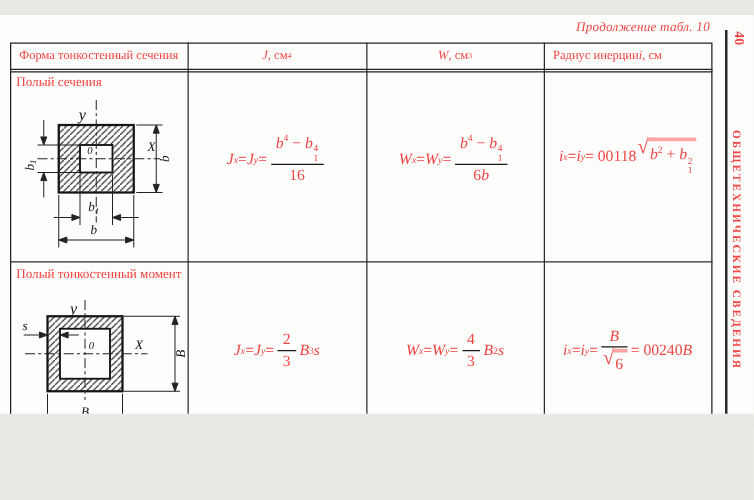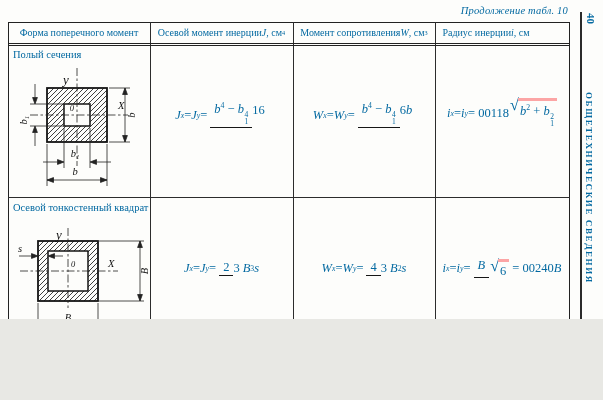--- a/index.html
+++ b/index.html
@@ -1,19 +1,19 @@
 <!DOCTYPE html>
 <html><head>
 <meta charset="utf-8">
 <style>
   html,body{margin:0;padding:0;background:#e8e8e4;}
   .page{
     position:relative;width:603px;height:319px;background:#fdfdfb;
-    font-family:"Liberation Serif","DejaVu Serif",serif;color:#0369a1;
-    overflow:hidden;margin:0 auto;
+    font-family:"Liberation Serif","DejaVu Serif",serif;color:#ef4444;
+    overflow:hidden;margin:12px auto;
   }
   
   .continuation{
     position:absolute;top:5px;left:8px;width:560px;text-align:right;
     font-style:italic;font-size:10.5px;letter-spacing:.2px;
   }
   
   .margin-rule{position:absolute;left:580px;top:12px;width:2px;height:378px;background:#2b2b2b;}
   .page-number{
     position:absolute;left:585px;top:13px;writing-mode:vertical-rl;
@@ -37,21 +37,21 @@
   .formula{
     position:absolute;display:flex;align-items:center;justify-content:center;
     font-size:12.5px;white-space:nowrap;
   }
   .formula .it, .it{font-style:italic;}
   .formula sub,.formula sup,.th sub,.th sup{font-size:.62em;font-style:italic;}
   .th sup{font-style:normal;}
   .formula sup.n{font-style:normal;}
   .stack{display:inline-flex;flex-direction:column;align-items:flex-start;font-size:.6em;
          line-height:1;vertical-align:-.45em;margin-left:.5px;}
-  .frac{display:inline-flex;flex-direction:row;text-align:center;vertical-align:middle;
+  .frac{display:inline-flex;flex-direction:column;text-align:center;vertical-align:middle;
         margin:0 3px;line-height:1.15;}
   .frac .num{border-bottom:1px solid #161616;padding:0 4px 1px;}
   .frac .den{padding-top:1px;}
   .sqrt{display:inline-flex;align-items:flex-start;margin-left:1px;}
   .sqrt .rad{font-size:1.3em;line-height:.9;margin-right:-1px;font-style:normal;}
   .sqrt .rdc{border-top:3px solid #fca5a5;padding:1.5px 3px 0 2px;}
   .note{position:absolute;left:20px;top:341px;width:106px;display:flex;justify-content:center;
         font-size:11.5px;}
   
   .diag{position:absolute;}
@@ -73,30 +73,28 @@
   <div class="sidebar-title">ОБЩЕТЕХНИЧЕСКИЕ СВЕДЕНИЯ</div>
 
   <div class="tbl"></div>
   <div class="vline" style="left:150px"></div>
   <div class="vline" style="left:293px"></div>
   <div class="vline" style="left:435px"></div>
   <div class="hsep-double"></div>
   <div class="hsep"></div>
 
   <div class="th" style="left:9px;width:140px">
-      <span>Форма поперечного момент</span>
+      <span>Форма тонкостенный сечения</span>
     </div>
   <div class="th" style="left:151px;width:141px">
-      <span>Осевой момент инерции </span>
       <span class="it">J</span>
       <span>, см</span>
       <sup class="n">4</sup>
     </div>
   <div class="th" style="left:294px;width:140px">
-      <span>Момент сопротивления </span>
       <span class="it">W</span>
       <span>, см</span>
       <sup class="n">3</sup>
     </div>
   <div class="th" style="left:420px;width:132px">
       <span>Радиус инерции </span>
       <span class="it">i</span>
       <span>, см</span>
     </div>
 
@@ -191,21 +189,21 @@
       <span> = 00118</span>
       <span class="sqrt">
         <span class="rad">√</span>
         <span class="rdc"><span class="it">b</span><sup class="n">2</sup><span> + </span><span class="it">b</span><span class="stack">
             <span>2</span>
             <span>1</span>
           </span></span>
       </span>
     </div>
 
-  <div class="row-label" style="left:13px;top:202px">Осевой тонкостенный квадрат</div>
+  <div class="row-label" style="left:13px;top:202px">Полый тонкостенный момент</div>
 
   <svg class="diag" style="left:14px;top:226px" width="144" height="118" viewBox="0 0 144 118">
     <defs>
       <pattern id="h2" patternUnits="userSpaceOnUse" width="5" height="5">
         <path d="M0,5 L5,0" stroke="#2a2a2a" stroke-width="0.9"></path>
       </pattern>
     </defs>
     <rect x="24" y="15" width="60" height="60" fill="url(#h2)" stroke="#151515" stroke-width="1.8"></rect>
     <rect x="34" y="25" width="40" height="40" fill="#fdfdfb" stroke="#151515" stroke-width="1.5"></rect>
     <g stroke="#222" stroke-width="0.8" fill="none" stroke-dasharray="8 2.5 2.5 2.5">

